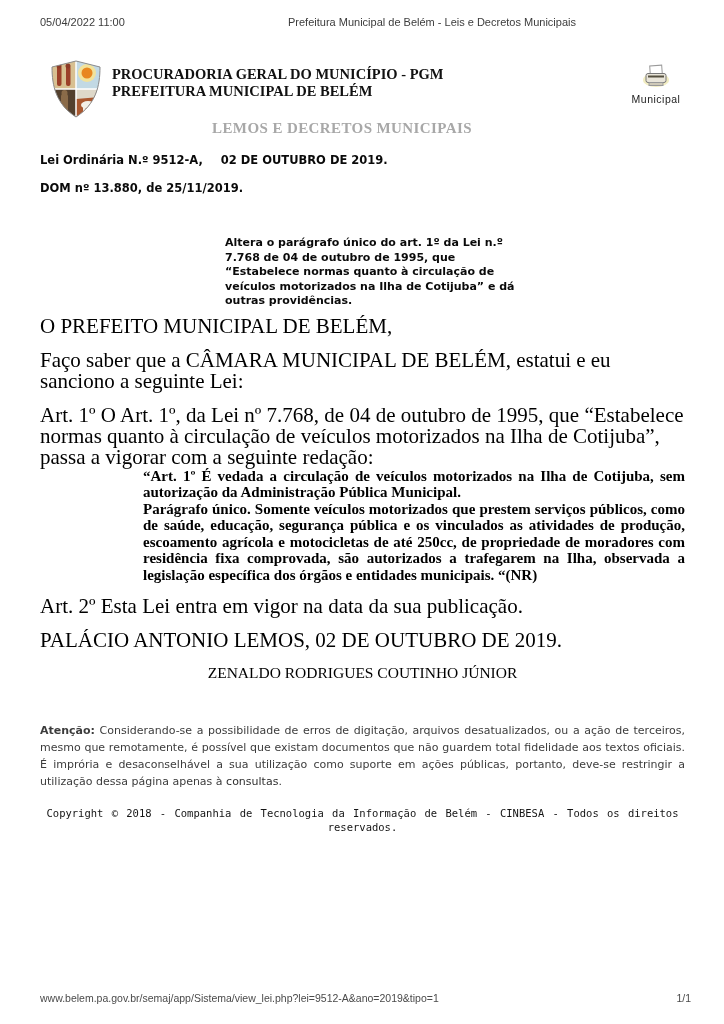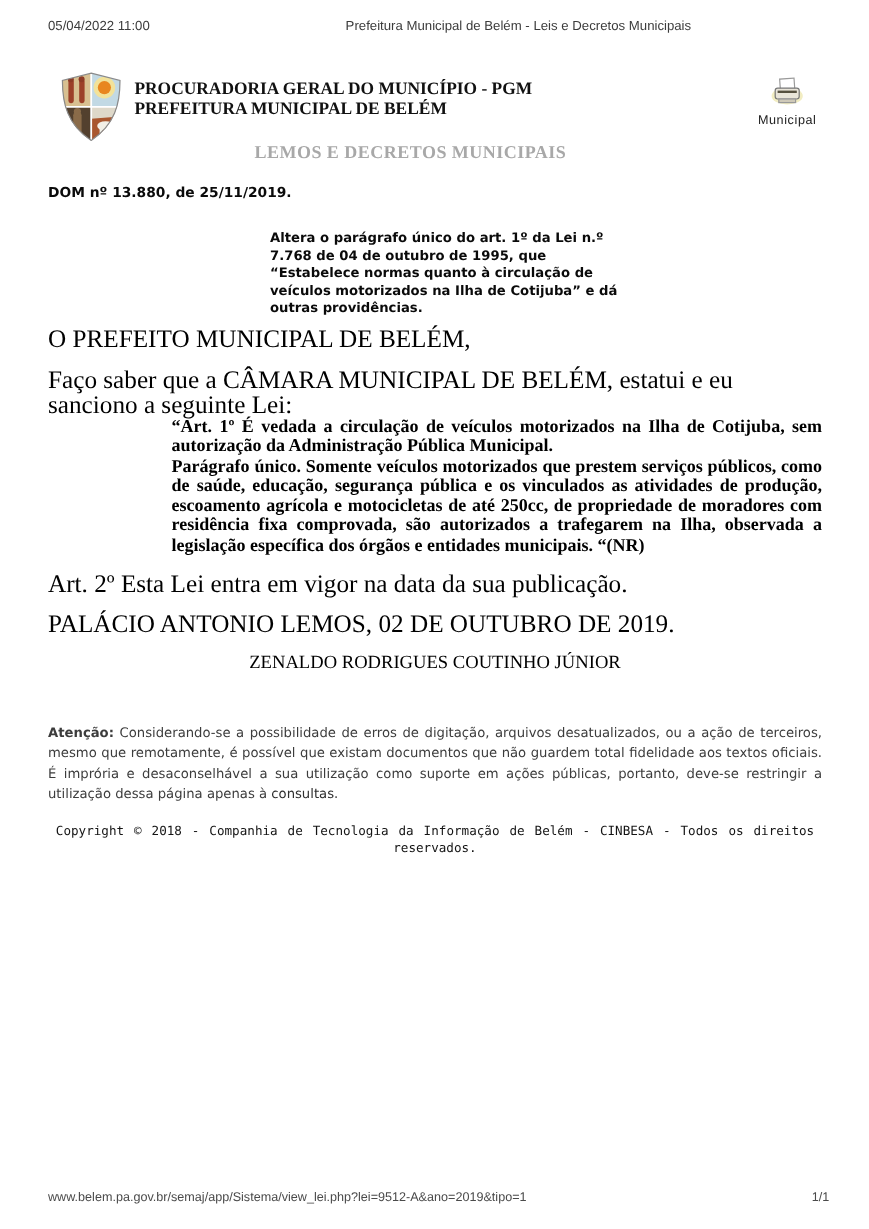--- a/index.html
+++ b/index.html
@@ -49,21 +49,21 @@
   }
   
   .content { position:absolute; top:152px; left:40px; width:645px; }
   .law-line {
     font-family:"DejaVu Sans", sans-serif; font-weight:bold;
     font-size:11.5px; line-height:16px; color:#0a0a0a;
   }
   .law-line + .law-line { margin-top:12px; }
   .law-line .gap { margin-left:18px; }
   .ementa {
-    margin:24px 0 0 185px; width:300px;
+    margin:40px 0 0 185px; width:300px;
     font-family:"DejaVu Sans", sans-serif; font-weight:bold;
     font-size:11px; line-height:14.5px; color:#0a0a0a;
   }
   .par { font-size:21px; line-height:21px; margin-top:13px; }
   .par.first { margin-top:7px; }
   .quote-block {
     margin-left:103px; width:542px;
     font-weight:bold; font-size:15px; line-height:16.5px;
     text-align:justify;
   }
@@ -136,26 +136,30 @@
         <rect x="8" y="18.5" width="14" height="3" fill="#cfc9b8" stroke="#999999"></rect>
       </svg>
     </span>
     <span class="lbl">Municipal</span>
   </div>
 </div>
 
 <div class="doc-title">LEMOS E DECRETOS MUNICIPAIS</div>
 
 <div class="content">
+  <div class="law-line">
+    <span>Lei Ordinária N.º 9512-A,</span><span class="gap">02 DE OUTUBRO DE 2019.</span>
+  </div>
   <div class="law-line">DOM nº 13.880, de 25/11/2019.</div>
 
   <div class="ementa">Altera o parágrafo único do art. 1º da Lei n.º 7.768 de 04 de outubro de 1995, que “Estabelece normas quanto à circulação de veículos motorizados na Ilha de Cotijuba” e dá outras providências.</div>
 
   <p class="par first">O PREFEITO MUNICIPAL DE BELÉM,</p>
   <p class="par">Faço saber que a CÂMARA MUNICIPAL DE BELÉM, estatui e eu sanciono a seguinte Lei:</p>
+  <p class="par">Art. 1º O Art. 1º, da Lei nº 7.768, de 04 de outubro de 1995, que “Estabelece normas quanto à circulação de veículos motorizados na Ilha de Cotijuba”, passa a vigorar com a seguinte redação:</p>
 
   <div class="quote-block">
     <p>“Art. 1º É vedada a circulação de veículos motorizados na Ilha de Cotijuba, sem autorização da Administração Pública Municipal.</p>
     <p>Parágrafo único. Somente veículos motorizados que prestem serviços públicos, como de saúde, educação, segurança pública e os vinculados as atividades de produção, escoamento agrícola e motocicletas de até 250cc, de propriedade de moradores com residência fixa comprovada, são autorizados a trafegarem na Ilha, observada a legislação específica dos órgãos e entidades municipais. “(NR)</p>
   </div>
 
   <p class="par">Art. 2º Esta Lei entra em vigor na data da sua publicação.</p>
   <p class="par">PALÁCIO ANTONIO LEMOS, 02 DE OUTUBRO DE 2019.</p>
 
   <div class="sig">

